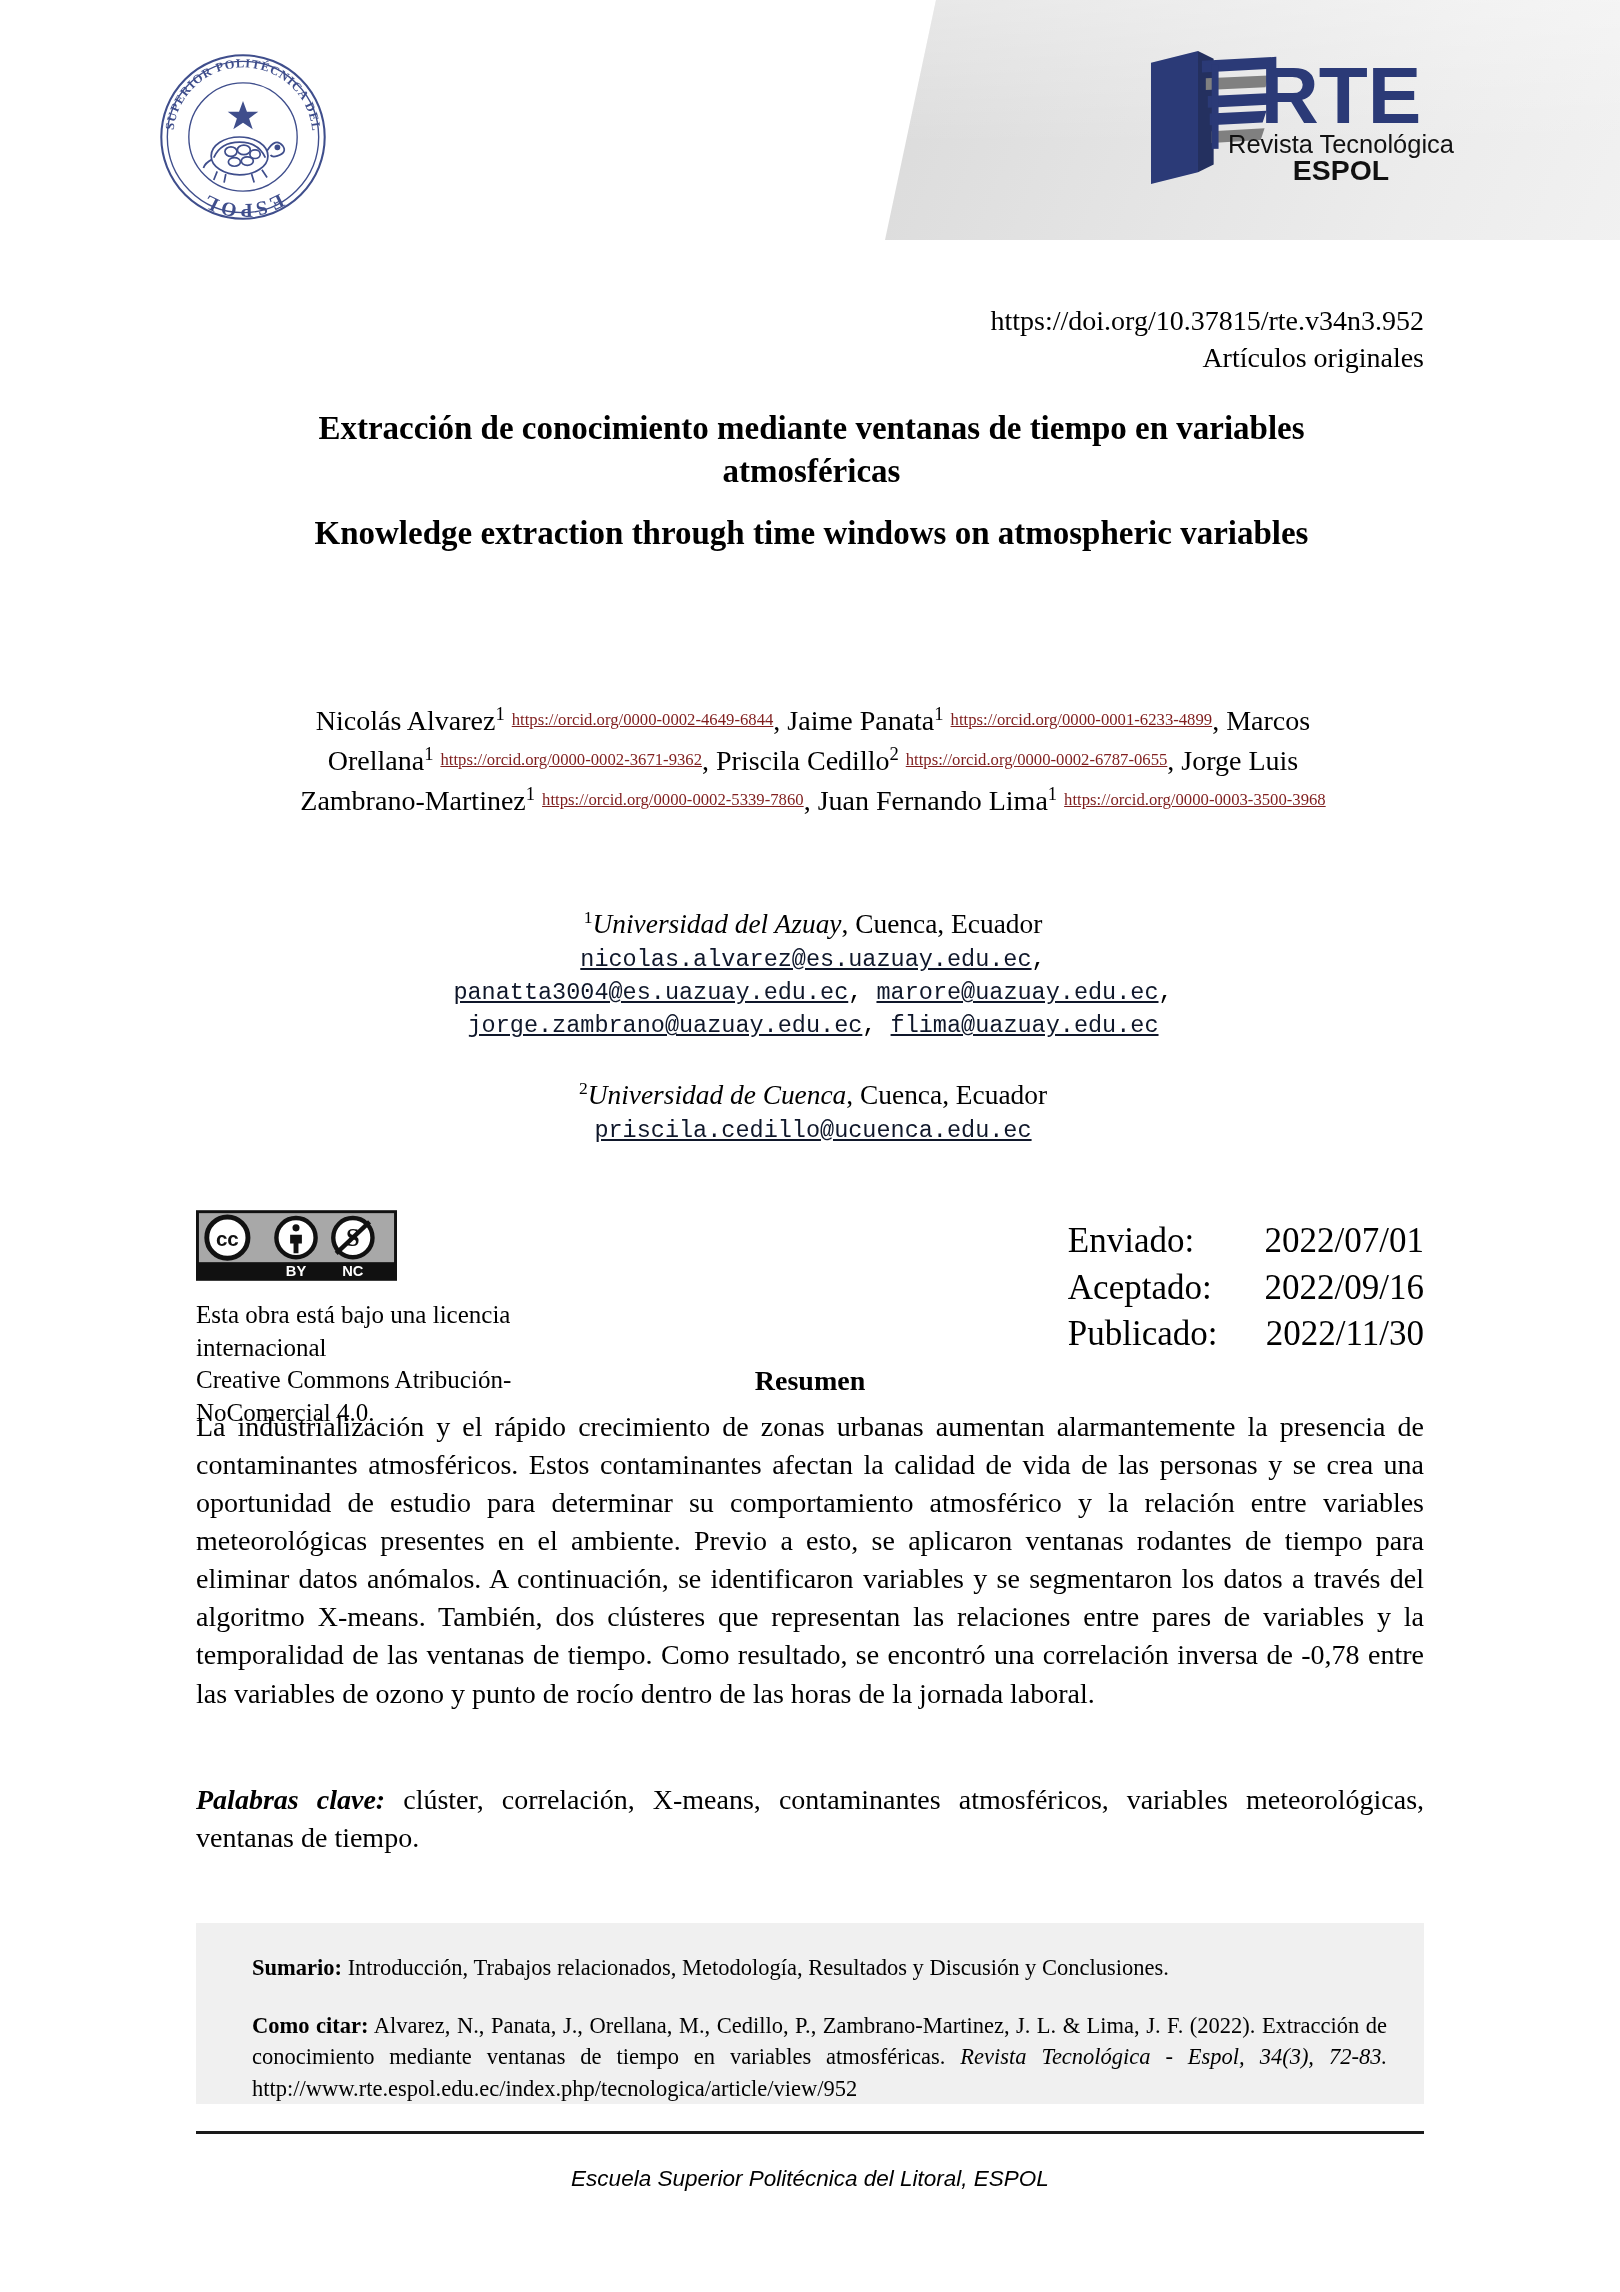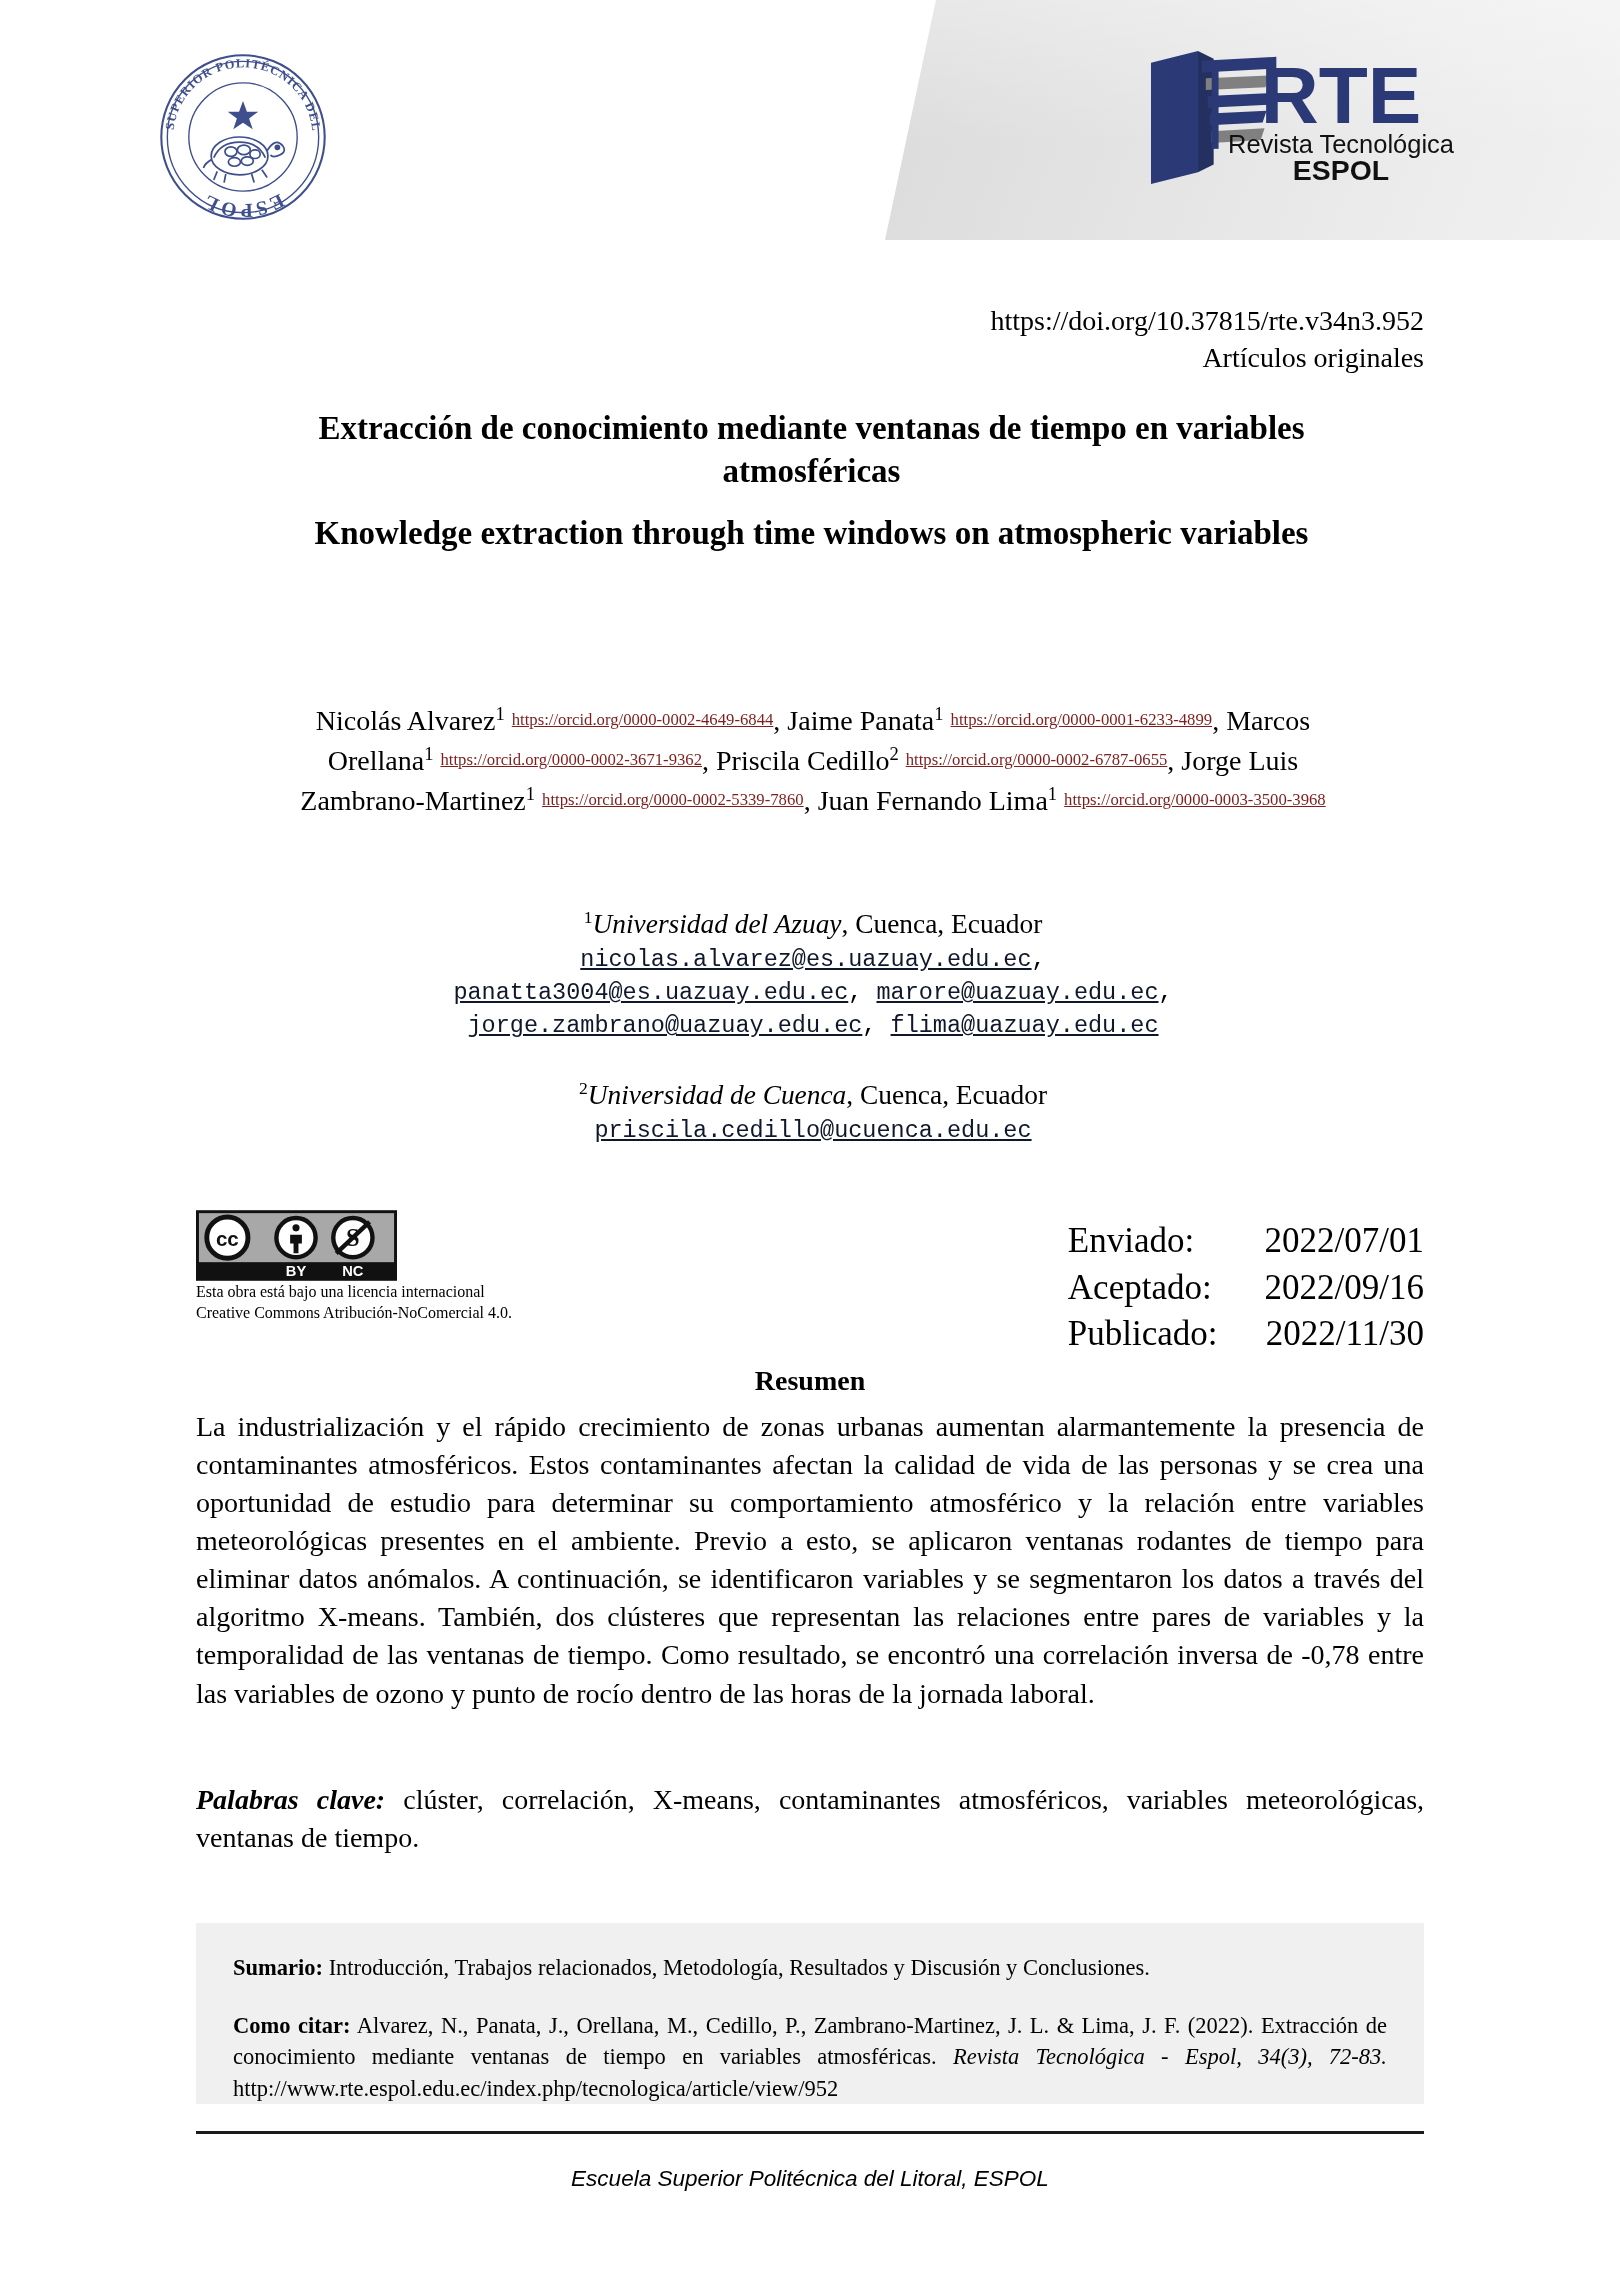--- a/index.html
+++ b/index.html
@@ -130,23 +130,23 @@
 
   
   .license {
     position: absolute;
     top: 1210px;
     left: 196px;
     width: 412px;
   }
   .cc-badge { width: 201px; height: 71px; display:block; }
   .license-text {
-    font-size: 16px;
+    font-size: 25px;
     line-height: 1.3;
-    margin-top: 1px;
+    margin-top: 18px;
   }
 
   
   .dates {
     position: absolute;
     top: 1218px;
     right: 196px;
     font-size: 35px;
     line-height: 1.33;
   }
@@ -187,21 +187,21 @@
   .keywords b i { font-weight: bold; font-style: italic; }
 
   
   .sumbox {
     position: absolute;
     top: 1923px;
     left: 196px;
     width: 1228px;
     height: 181px;
     background: #f0f0f0;
-    padding: 29px 37px 0 37px;
+    padding: 29px 37px 0 56px;
   }
   .sumbox p {
     margin: 0;
     font-size: 22.5px;
     line-height: 1.38;
     text-align: justify;
   }
   .sumbox .cite { margin-top: 27.4px; }
   .sumbox i { font-style: italic; }
   .sumbox b { font-weight: bold; }

